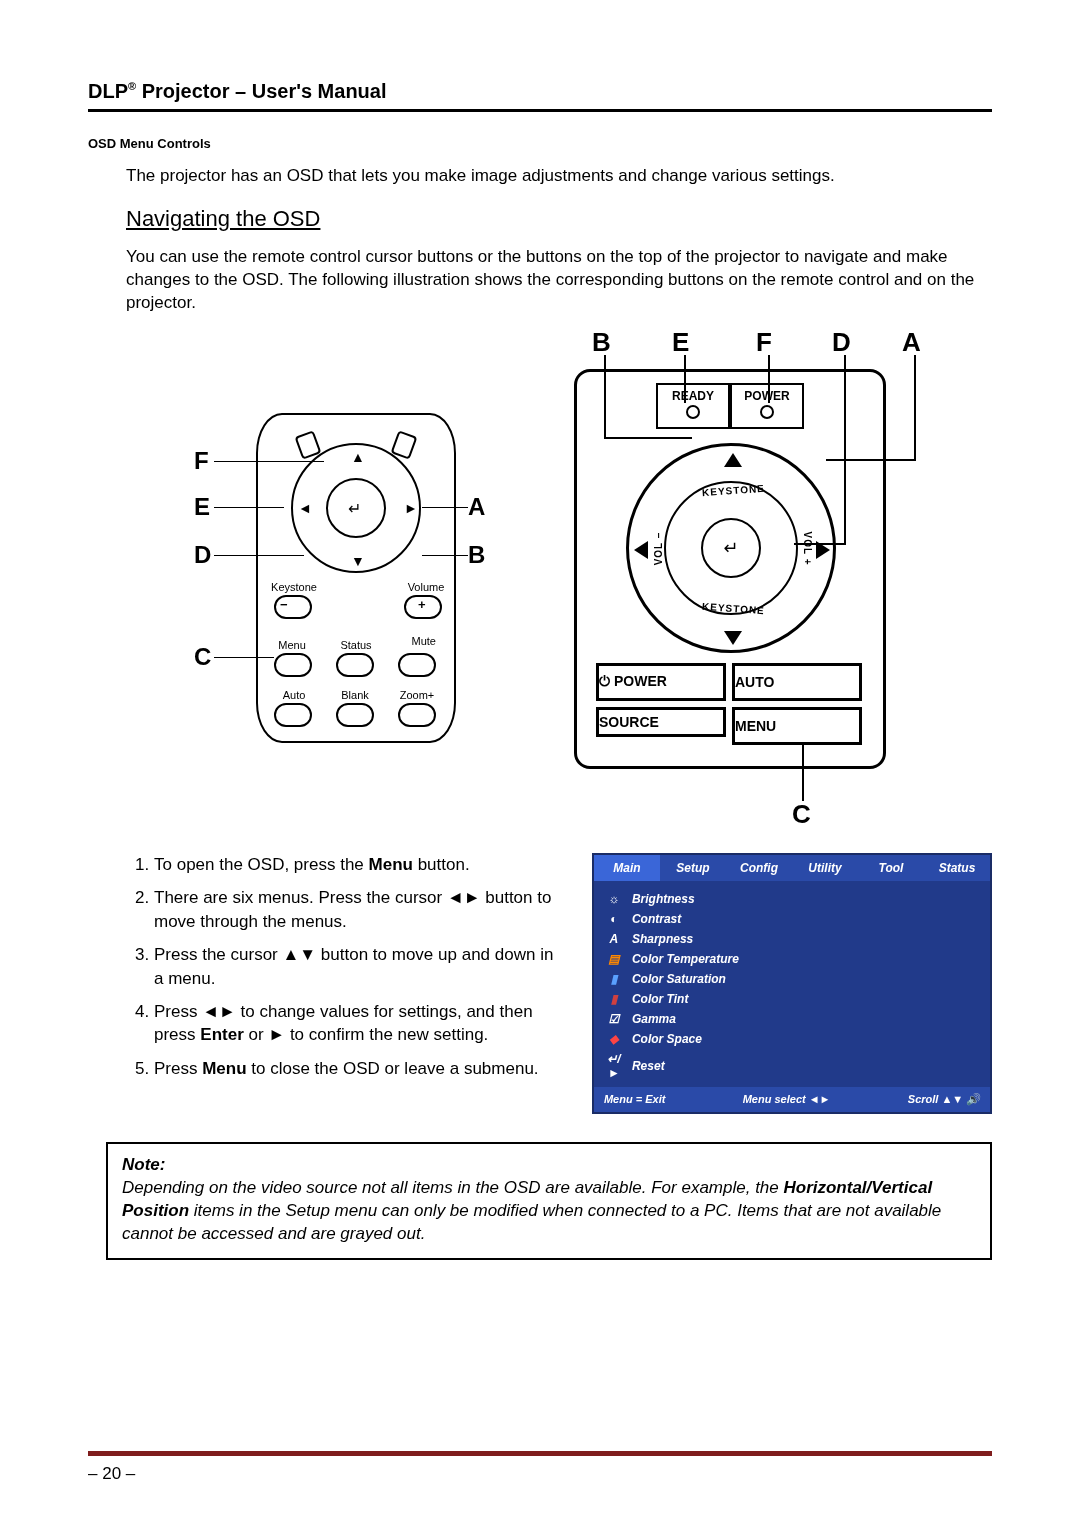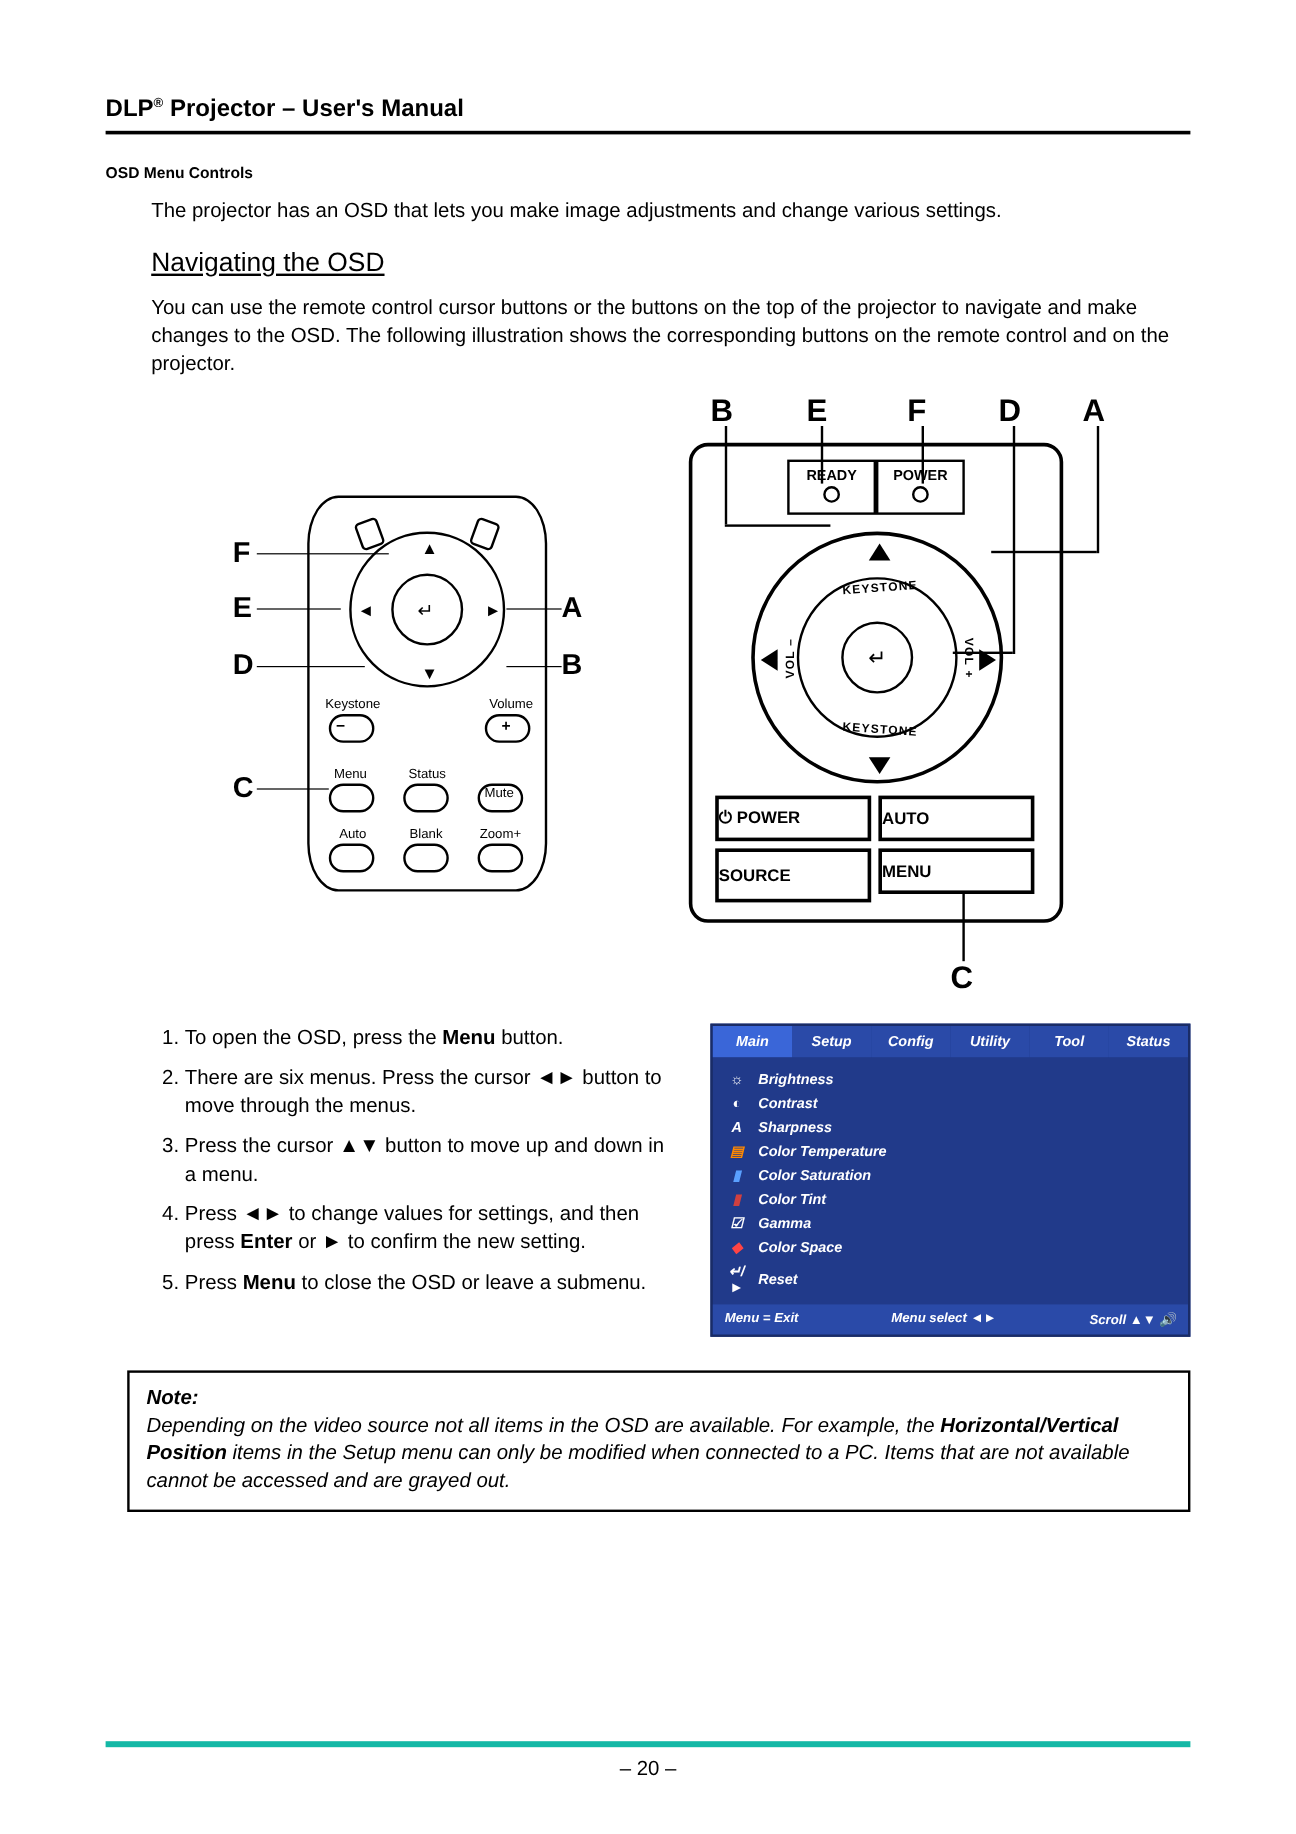--- a/index.html
+++ b/index.html
@@ -91,21 +91,21 @@
     position: absolute;
     width: 38px; height: 24px;
     border: 2px solid #000;
     border-radius: 12px;
   }
   .lbl { position: absolute; font-size: 11px; text-align: center; }
   .keyst1 { left: 148px; top: 182px; } .keyst1-l { left:140px; top:168px; width:56px; }
   .vol1  { left: 278px; top: 182px; } .vol1-l { left:272px; top:168px; width:56px; }
   .menu1 { left: 148px; top: 240px; } .menu1-l { left:146px; top:226px; width:40px; }
   .stat1 { left: 210px; top: 240px; } .stat1-l { left:206px; top:226px; width:48px; }
-  .mute1 { left: 272px; top: 240px; } .mute1-l { left:270px; top:242px; width:40px; }
+  .mute1 { left: 272px; top: 240px; } .mute1-l { left:270px; top:222px; width:40px;text-align:right; }
   .auto1 { left: 148px; top: 290px; } .auto1-l { left:148px; top:276px; width:40px; }
   .blnk1 { left: 210px; top: 290px; } .blnk1-l { left:206px; top:276px; width:46px; }
   .zoom1 { left: 272px; top: 290px; } .zoom1-l { left:266px; top:276px; width:50px; }
   .sig { position:absolute; font-size:13px; font-weight:bold; }
   .ks { left:154px; top:184px; } .vs { left:292px; top:184px; }
   .letter { position:absolute; font-size:24px; font-weight:bold; }
   .lf { left:68px; top:34px; } .le { left:68px; top:80px; }
   .ld { left:68px; top:128px; } .lc { left:68px; top:230px; }
   .la { left:342px; top:80px; } .lb { left:342px; top:128px; }
   .leadr { position:absolute; height:1px; background:#000; }
@@ -165,21 +165,21 @@
   .arc-k2 { left:166px; top:270px; transform:rotate(4deg);} 
   .arc-v1 { left:106px; top:210px; transform:rotate(-90deg);} 
   .arc-v2 { left:254px; top:210px; transform:rotate(90deg);} 
   .rect-btn {
     position:absolute; border:3px solid #000; background:#fff;
     font-size:14px; font-weight:bold;
     display:flex; align-items:center; justify-content:flex-start;
   }
   .pwr-b { left:60px; top:330px; width:130px; height:38px; }
   .auto-b { left:196px; top:330px; width:130px; height:38px; }
-  .src-b { left:60px; top:374px; width:130px; height:45px; }
+  .src-b { left:60px; top:374px; width:130px; height:30px; }
   .menu-b { left:196px; top:374px; width:130px; height:38px; }
   .pletter { position:absolute; font-size:26px; font-weight:bold; }
   .pB { left:56px; top:-6px; } .pE { left:136px; top:-6px; }
   .pF { left:220px; top:-6px; } .pD { left:296px; top:-6px; }
   .pA { left:366px; top:-6px; } .pC { left:256px; top:466px; }
   .pline { position:absolute; background:#000; }
   .plB { left:68px; top:22px; width:2px; height:82px; }
   .plB2 { left:68px; top:104px; width:88px; height:2px; }
   .plE { left:148px; top:22px; width:2px; height:48px; }
   .plF { left:232px; top:22px; width:2px; height:48px; }
@@ -209,22 +209,22 @@
   
   .note {
     border:2px solid #000; margin: 28px 0 0 18px; padding:10px 14px 12px 14px;
     font-size:17px; line-height:1.35;
   }
   .note-h { font-weight:bold; font-style:italic; }
   .note-body { font-style: italic; }
   .bold { font-weight:bold; font-style:italic;}
   .footer {
     position:absolute; left:88px; right:88px; bottom:44px;
-    text-align:center; font-size:17px; font-weight:normal;
-    border-top: 5px solid #14b8a6; padding-top:8px;
+    text-align:left; font-size:17px; font-weight:normal;
+    border-top: 5px solid #7f1d1d; padding-top:8px;
   }
 </style>
 </head>
 <body>
 
 <div class="page">
 
   <div class="header-line">
     <span>DLP</span><span class="sup">®</span><span> Projector – User's Manual</span>
   </div>

